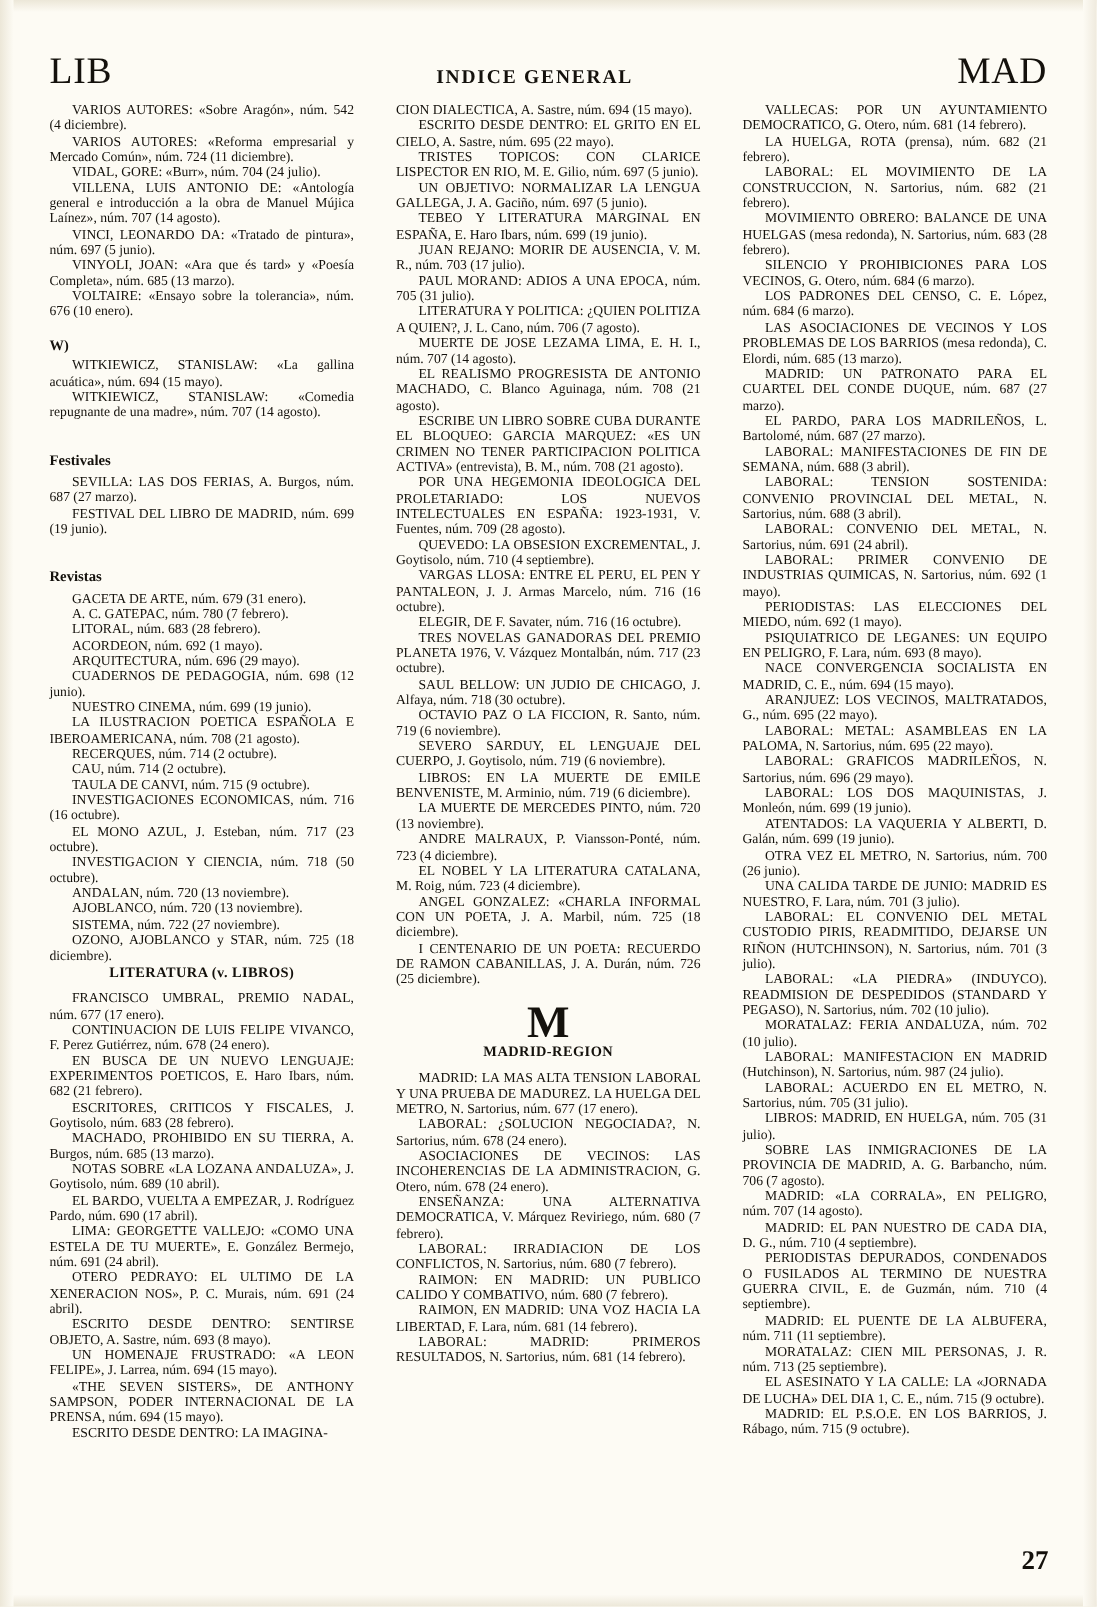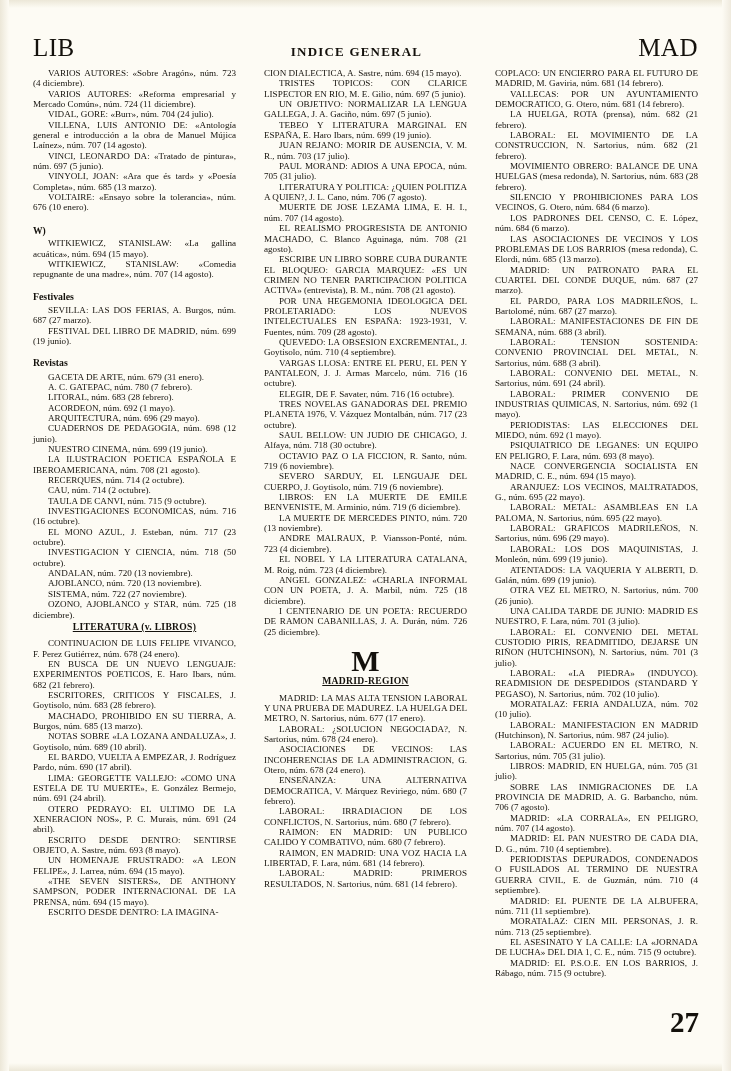--- a/index.html
+++ b/index.html
@@ -61,46 +61,45 @@
   }
   .entry.cont { text-indent:0; }
   .sec-letter {
     margin:13px 0 2px 0;
     font-size:9.6px;
     font-weight:bold;
     text-indent:0;
     text-align:left;
   }
   .sub-head {
-    margin:12px 0 3px 0;
+    margin:23px 0 3px 0;
     font-size:9.8px;
     font-weight:bold;
     text-align:left;
     text-indent:0;
   }
   .big-letter {
     margin:19px 0 10px 0;
     text-align:center;
     font-size:30px;
     font-weight:bold;
     font-family:"Liberation Serif", serif;
   }
   .center-head {
     margin:2px 0 6px 0;
     text-align:center;
     font-size:9.6px;
     font-weight:bold;
     letter-spacing:0.3px;
-    text-decoration:underline;
   }
   
   .folio {
     position:absolute;
-    right:32px; bottom:32px;
-    font-size:29px;
+    right:32px; bottom:20px;
+    font-size:18px;
     font-weight:bold;
   }
   
   .edge-l { position:absolute; top:0; bottom:0; left:0; width:9px; background:linear-gradient(to right,#ece7d8,#fdfbf4); }
   .edge-r { position:absolute; top:0; bottom:0; right:0; width:9px; background:linear-gradient(to left,#efeade,#fdfbf4); }
   .edge-t { position:absolute; left:0; right:0; top:0; height:8px; background:linear-gradient(to bottom,#ece7d8,#fdfbf4); }
   .edge-b { position:absolute; left:0; right:0; bottom:0; height:8px; background:linear-gradient(to top,#ece7d8,#fdfbf4); }
 </style>
 </head>
 <body>
@@ -114,21 +113,21 @@
 
   <div class="runhead">
     <span class="side">LIB</span>
     <span class="center">INDICE  GENERAL</span>
     <span class="side">MAD</span>
   </div>
 
   <div class="cols">
     <div class="col">
       <div class="col-inner" id="col-0">
-          <p class="entry">VARIOS AUTORES: «Sobre Aragón», núm. 723 (4 diciembre).</p>
+          <p class="entry">VARIOS AUTORES: «Sobre Aragón», núm. 542 (4 diciembre).</p>
           <p class="entry">VARIOS AUTORES: «Reforma empresarial y Mercado Común», núm. 724 (11 diciembre).</p>
           <p class="entry">VIDAL, GORE: «Burr», núm. 704 (24 julio).</p>
           <p class="entry">VILLENA, LUIS ANTONIO DE: «Antología general e introducción a la obra de Manuel Mújica Laínez», núm. 707 (14 agosto).</p>
           <p class="entry">VINCI, LEONARDO DA: «Tratado de pintura», núm. 697 (5 junio).</p>
           <p class="entry">VINYOLI, JOAN: «Ara que és tard» y «Poesía Completa», núm. 685 (13 marzo).</p>
           <p class="entry">VOLTAIRE: «Ensayo sobre la tolerancia», núm. 676 (10 enero).</p>
           <div class="sec-letter">W)</div>
           <p class="entry">WITKIEWICZ, STANISLAW: «La gallina acuática», núm. 694 (15 mayo).</p>
           <p class="entry">WITKIEWICZ, STANISLAW: «Comedia repugnante de una madre», núm. 707 (14 agosto).</p>
           <div class="sub-head">Festivales</div>
@@ -147,37 +146,39 @@
           <p class="entry">CAU, núm. 714 (2 octubre).</p>
           <p class="entry">TAULA DE CANVI, núm. 715 (9 octubre).</p>
           <p class="entry">INVESTIGACIONES ECONOMICAS, núm. 716 (16 octubre).</p>
           <p class="entry">EL MONO AZUL, J. Esteban, núm. 717 (23 octubre).</p>
           <p class="entry">INVESTIGACION Y CIENCIA, núm. 718 (50 octubre).</p>
           <p class="entry">ANDALAN, núm. 720 (13 noviembre).</p>
           <p class="entry">AJOBLANCO, núm. 720 (13 noviembre).</p>
           <p class="entry">SISTEMA, núm. 722 (27 noviembre).</p>
           <p class="entry">OZONO, AJOBLANCO y STAR, núm. 725 (18 diciembre).</p>
           <div class="center-head">LITERATURA (v. LIBROS)</div>
+          <p class="entry">FRANCISCO UMBRAL, PREMIO NADAL, núm. 677 (17 enero).</p>
           <p class="entry">CONTINUACION DE LUIS FELIPE VIVANCO, F. Perez Gutiérrez, núm. 678 (24 enero).</p>
           <p class="entry">EN BUSCA DE UN NUEVO LENGUAJE: EXPERIMENTOS POETICOS, E. Haro Ibars, núm. 682 (21 febrero).</p>
           <p class="entry">ESCRITORES, CRITICOS Y FISCALES, J. Goytisolo, núm. 683 (28 febrero).</p>
           <p class="entry">MACHADO, PROHIBIDO EN SU TIERRA, A. Burgos, núm. 685 (13 marzo).</p>
           <p class="entry">NOTAS SOBRE «LA LOZANA ANDALUZA», J. Goytisolo, núm. 689 (10 abril).</p>
           <p class="entry">EL BARDO, VUELTA A EMPEZAR, J. Rodríguez Pardo, núm. 690 (17 abril).</p>
           <p class="entry">LIMA: GEORGETTE VALLEJO: «COMO UNA ESTELA DE TU MUERTE», E. González Bermejo, núm. 691 (24 abril).</p>
           <p class="entry">OTERO PEDRAYO: EL ULTIMO DE LA XENERACION NOS», P. C. Murais, núm. 691 (24 abril).</p>
           <p class="entry">ESCRITO DESDE DENTRO: SENTIRSE OBJETO, A. Sastre, núm. 693 (8 mayo).</p>
           <p class="entry">UN HOMENAJE FRUSTRADO: «A LEON FELIPE», J. Larrea, núm. 694 (15 mayo).</p>
           <p class="entry">«THE SEVEN SISTERS», DE ANTHONY SAMPSON, PODER INTERNACIONAL DE LA PRENSA, núm. 694 (15 mayo).</p>
           <p class="entry">ESCRITO DESDE DENTRO: LA IMAGINA-</p>
         </div>
     </div>
     <div class="col">
       <div class="col-inner" id="col-1">
           <p class="entry cont">CION DIALECTICA, A. Sastre, núm. 694 (15 mayo).</p>
+          <p class="entry">ESCRITO DESDE DENTRO: EL GRITO EN EL CIELO, A. Sastre, núm. 695 (22 mayo).</p>
           <p class="entry">TRISTES TOPICOS: CON CLARICE LISPECTOR EN RIO, M. E. Gilio, núm. 697 (5 junio).</p>
           <p class="entry">UN OBJETIVO: NORMALIZAR LA LENGUA GALLEGA, J. A. Gaciño, núm. 697 (5 junio).</p>
           <p class="entry">TEBEO Y LITERATURA MARGINAL EN ESPAÑA, E. Haro Ibars, núm. 699 (19 junio).</p>
           <p class="entry">JUAN REJANO: MORIR DE AUSENCIA, V. M. R., núm. 703 (17 julio).</p>
           <p class="entry">PAUL MORAND: ADIOS A UNA EPOCA, núm. 705 (31 julio).</p>
           <p class="entry">LITERATURA Y POLITICA: ¿QUIEN POLITIZA A QUIEN?, J. L. Cano, núm. 706 (7 agosto).</p>
           <p class="entry">MUERTE DE JOSE LEZAMA LIMA, E. H. I., núm. 707 (14 agosto).</p>
           <p class="entry">EL REALISMO PROGRESISTA DE ANTONIO MACHADO, C. Blanco Aguinaga, núm. 708 (21 agosto).</p>
           <p class="entry">ESCRIBE UN LIBRO SOBRE CUBA DURANTE EL BLOQUEO: GARCIA MARQUEZ: «ES UN CRIMEN NO TENER PARTICIPACION POLITICA ACTIVA» (entrevista), B. M., núm. 708 (21 agosto).</p>
           <p class="entry">POR UNA HEGEMONIA IDEOLOGICA DEL PROLETARIADO: LOS NUEVOS INTELECTUALES EN ESPAÑA: 1923-1931, V. Fuentes, núm. 709 (28 agosto).</p>
@@ -201,21 +202,20 @@
           <p class="entry">ASOCIACIONES DE VECINOS: LAS INCOHERENCIAS DE LA ADMINISTRACION, G. Otero, núm. 678 (24 enero).</p>
           <p class="entry">ENSEÑANZA: UNA ALTERNATIVA DEMOCRATICA, V. Márquez Reviriego, núm. 680 (7 febrero).</p>
           <p class="entry">LABORAL: IRRADIACION DE LOS CONFLICTOS, N. Sartorius, núm. 680 (7 febrero).</p>
           <p class="entry">RAIMON: EN MADRID: UN PUBLICO CALIDO Y COMBATIVO, núm. 680 (7 febrero).</p>
           <p class="entry">RAIMON, EN MADRID: UNA VOZ HACIA LA LIBERTAD, F. Lara, núm. 681 (14 febrero).</p>
           <p class="entry">LABORAL: MADRID: PRIMEROS RESULTADOS, N. Sartorius, núm. 681 (14 febrero).</p>
         </div>
     </div>
     <div class="col">
       <div class="col-inner" id="col-2">
-          <p class="entry cont">COPLACO: UN ENCIERRO PARA EL FUTURO DE MADRID, M. Gaviria, núm. 681 (14 febrero).</p>
           <p class="entry">VALLECAS: POR UN AYUNTAMIENTO DEMOCRATICO, G. Otero, núm. 681 (14 febrero).</p>
           <p class="entry">LA HUELGA, ROTA (prensa), núm. 682 (21 febrero).</p>
           <p class="entry">LABORAL: EL MOVIMIENTO DE LA CONSTRUCCION, N. Sartorius, núm. 682 (21 febrero).</p>
           <p class="entry">MOVIMIENTO OBRERO: BALANCE DE UNA HUELGAS (mesa redonda), N. Sartorius, núm. 683 (28 febrero).</p>
           <p class="entry">SILENCIO Y PROHIBICIONES PARA LOS VECINOS, G. Otero, núm. 684 (6 marzo).</p>
           <p class="entry">LOS PADRONES DEL CENSO, C. E. López, núm. 684 (6 marzo).</p>
           <p class="entry">LAS ASOCIACIONES DE VECINOS Y LOS PROBLEMAS DE LOS BARRIOS (mesa redonda), C. Elordi, núm. 685 (13 marzo).</p>
           <p class="entry">MADRID: UN PATRONATO PARA EL CUARTEL DEL CONDE DUQUE, núm. 687 (27 marzo).</p>
           <p class="entry">EL PARDO, PARA LOS MADRILEÑOS, L. Bartolomé, núm. 687 (27 marzo).</p>
           <p class="entry">LABORAL: MANIFESTACIONES DE FIN DE SEMANA, núm. 688 (3 abril).</p>

